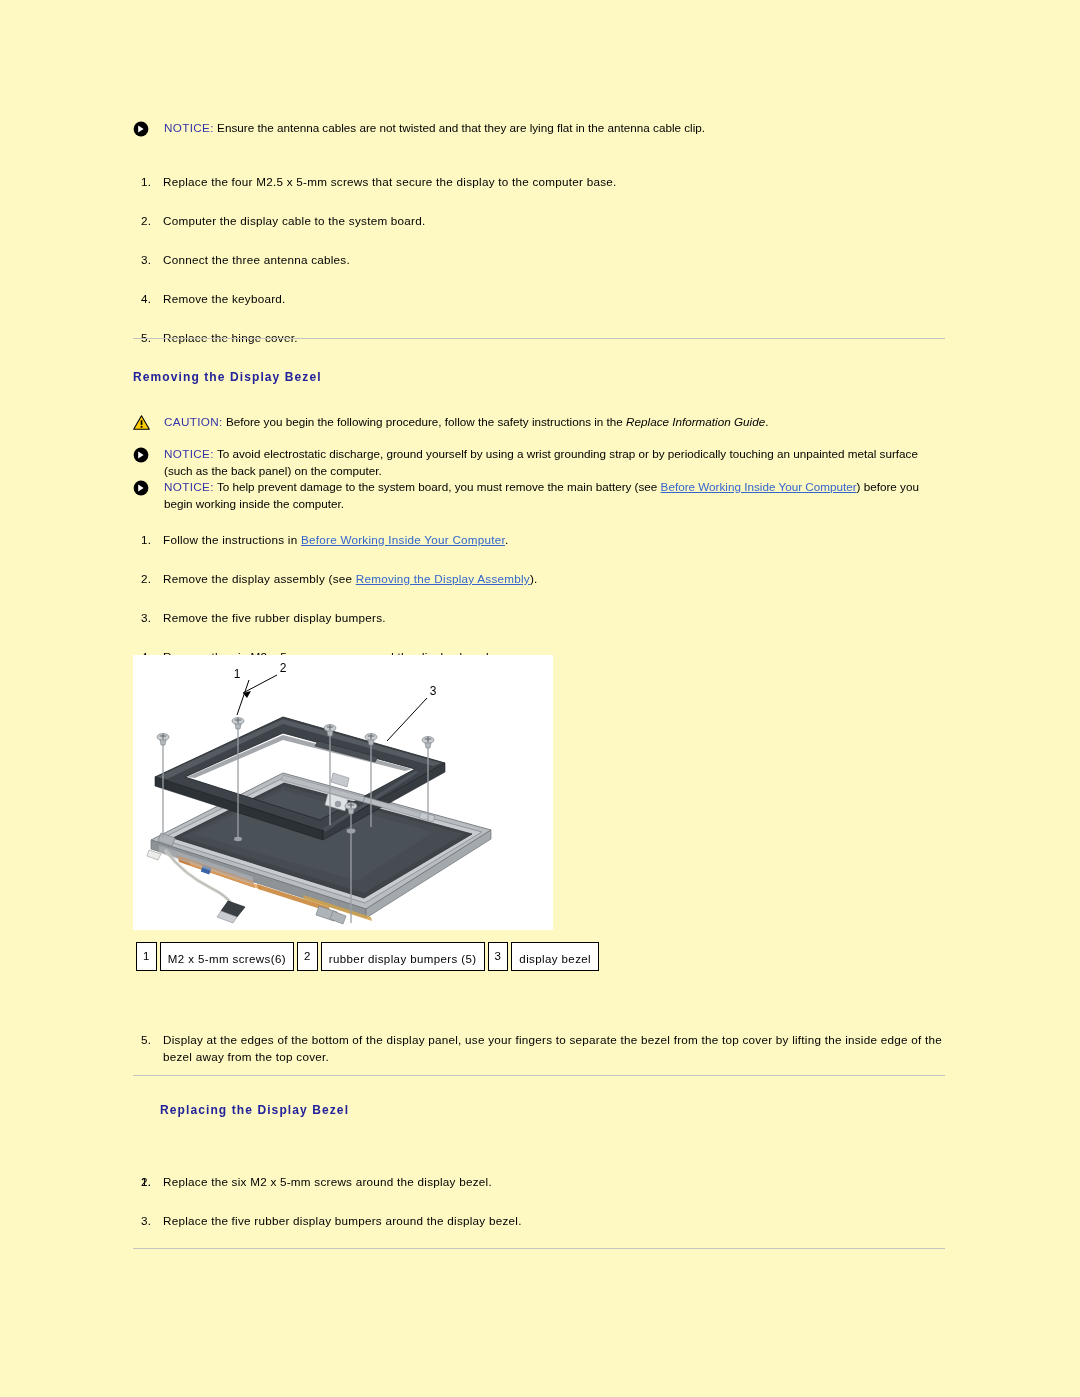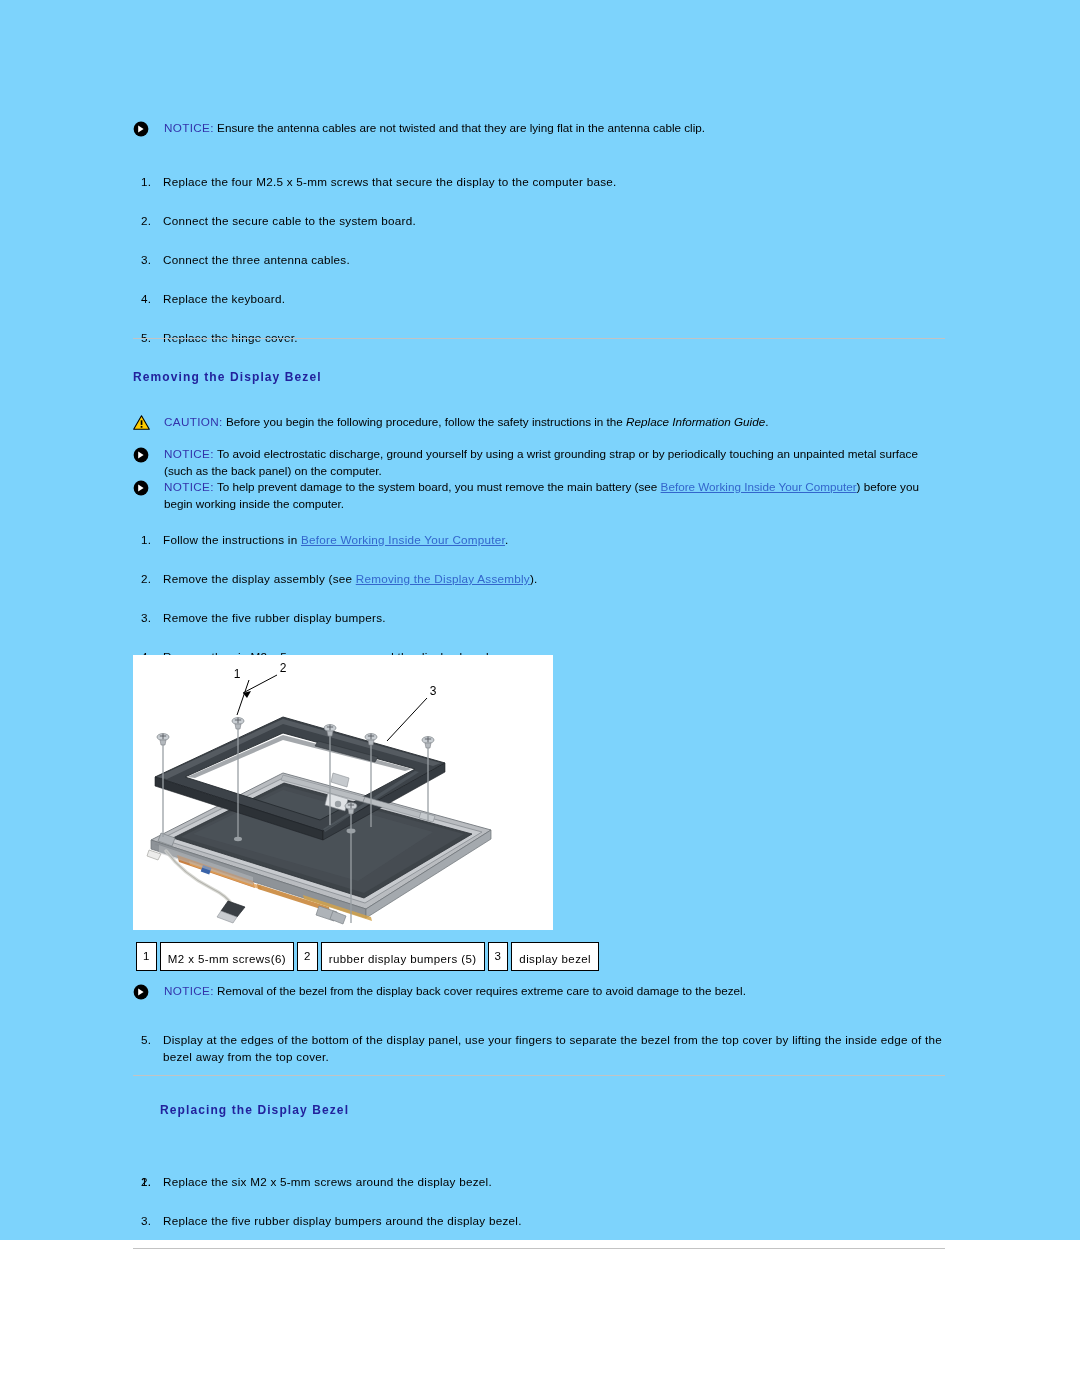--- a/index.html
+++ b/index.html
@@ -12,22 +12,22 @@
   }
   body {
     font-family: "Liberation Sans", sans-serif;
     color: #000000;
     -webkit-font-smoothing: antialiased;
   }
 
   .page {
     position: relative;
     width: 1080px;
-    height: 1240px;
-    background: #7dd3fc;
+    height: 1397px;
+    background: #fef9c3;
   }
 
   .content {
     position: absolute;
     left: 133px;
     top: 0;
     width: 812px;
   }
 
   
@@ -148,29 +148,29 @@
   </div>
 
   <div class="content" style="top:174px;">
     <ol class="steps">
       <li style="margin-bottom:22px;">
         <span class="num">1.</span>
         <span>Replace the four M2.5 x 5-mm screws that secure the display to the computer base.</span>
       </li>
       <li style="margin-bottom:22px;">
         <span class="num">2.</span>
-        <span>Connect the secure cable to the system board.</span>
+        <span>Computer the display cable to the system board.</span>
       </li>
       <li style="margin-bottom:22px;">
         <span class="num">3.</span>
         <span>Connect the three antenna cables.</span>
       </li>
       <li style="margin-bottom:22px;">
         <span class="num">4.</span>
-        <span>Replace the keyboard.</span>
+        <span>Remove the keyboard.</span>
       </li>
       <li>
         <span class="num">5.</span>
         <span>Replace the hinge cover.</span>
       </li>
     </ol>
   </div>
 
   <div class="content" style="top:338px;">
     <hr class="hrule">
@@ -385,31 +385,20 @@
         <td>M2 x 5-mm screws(6)</td>
         <td class="idx">2</td>
         <td>rubber display bumpers (5)</td>
         <td class="idx">3</td>
         <td>display bezel</td>
       </tr>
     </tbody>
       </table>
   </div>
 
-  <div class="content" style="top:983px;">
-    <div class="admon">
-      <span class="ad-icon">
-        <svg width="16" height="16" viewBox="0 0 16 16">
-          <circle cx="8" cy="8" r="7.4" fill="#000"></circle>
-          <path d="M5.2 4.6 L10.6 8 L5.2 11.4 Z" fill="#fff"></path>
-        </svg>
-      </span>
-      <span class="ad-label">NOTICE:</span><span> Removal of the bezel from the display back cover requires extreme care to avoid damage to the bezel.</span>
-    </div>
-  </div>
 
   <div class="content" style="top:1032px;">
     <ol class="steps">
       <li>
         <span class="num">5.</span>
         <span>Display at the edges of the bottom of the display panel, use your fingers to separate the bezel from the top cover by lifting the inside edge of the bezel away from the top cover.</span>
       </li>
     </ol>
   </div>
 

